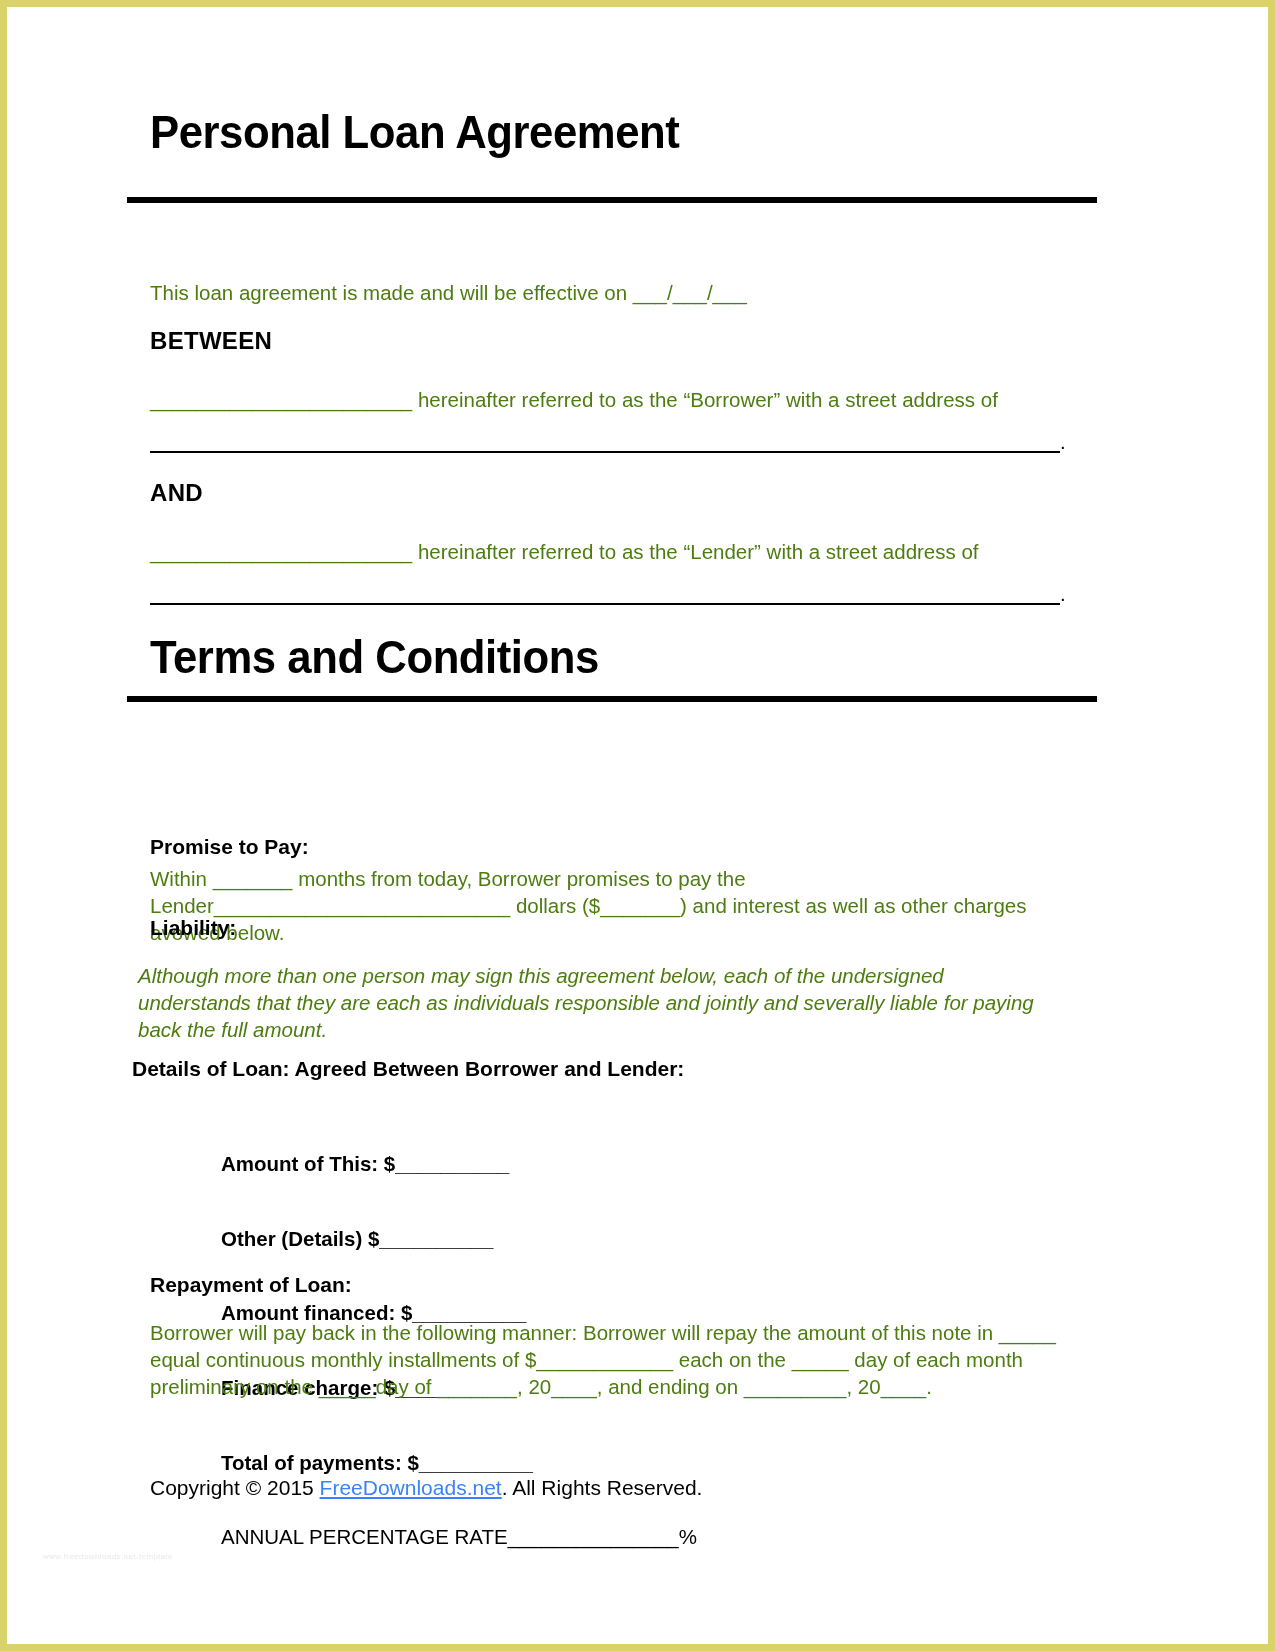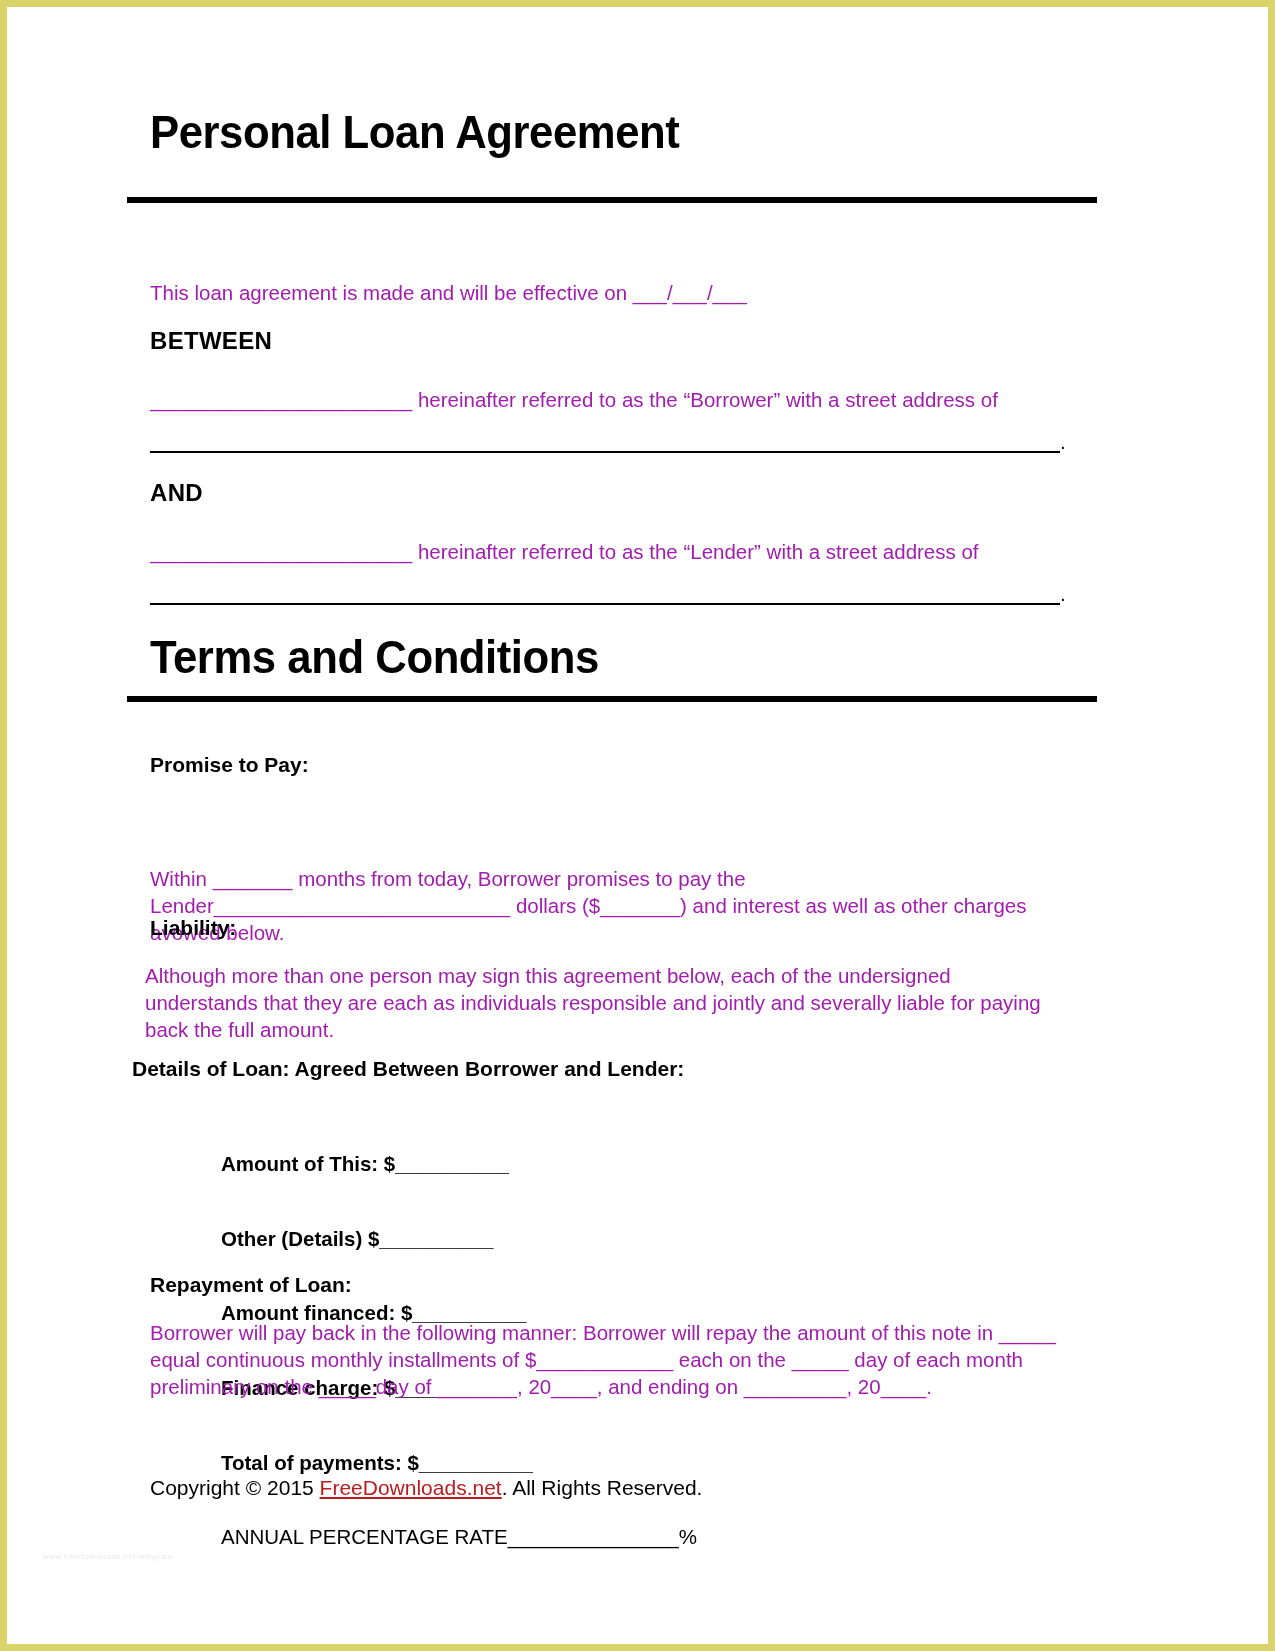--- a/index.html
+++ b/index.html
@@ -65,21 +65,21 @@
     top: 689px;
     width: 970px;
     height: 6px;
   }
 
   
   .body-text {
     position: absolute;
     font-size: 20.5px;
     line-height: 27px;
-    color: #a21caf;
+    color: #4d7c0f;
     white-space: pre-wrap;
   }
   .heading-bold {
     position: absolute;
     font-size: 21px;
     font-weight: bold;
     white-space: nowrap;
   }
   .big-bold {
     position: absolute;
@@ -92,24 +92,24 @@
   .eff-line { left: 143px; top: 272px; white-space: nowrap; }
   .between  { left: 143px; top: 320px; }
   .borrower-line { left: 143px; top: 379px; width: 930px; }
   .addr-rule-1 { left: 143px; top: 444px; width: 910px; height: 2px; }
   .addr-dot-1 { position: absolute; left: 1053px; top: 423px; font-size: 20.5px; }
   .and-lbl  { left: 143px; top: 472px; }
   .lender-line { left: 143px; top: 531px; width: 930px; }
   .addr-rule-2 { left: 143px; top: 596px; width: 910px; height: 2px; }
   .addr-dot-2 { position: absolute; left: 1053px; top: 575px; font-size: 20.5px; }
 
-  .promise-h { left: 143px; top: 746px; }
+  .promise-h { left: 143px; top: 828px; }
   .promise-p { left: 143px; top: 858px; width: 950px; }
   .liability-h { left: 143px; top: 909px; }
-  .liability-p { left: 138px; top: 955px; width: 910px; }
+  .liability-p { left: 131px; top: 955px; width: 910px; font-style: italic; }
   .details-h { left: 125px; top: 1050px; }
   .details-list {
     position: absolute;
     left: 214px;
     top: 1095px;
     font-size: 20.5px;
     font-weight: bold;
     line-height: 24.9px;
     white-space: pre;
   }
@@ -177,18 +177,18 @@
       <div>Other (Details) $__________</div>
       <div>Amount financed: $__________</div>
       <div>Finance charge: $__________</div>
       <div>Total of payments: $__________</div>
       <div class="apr">ANNUAL PERCENTAGE RATE_______________%</div>
     </div>
 
     <div class="heading-bold repay-h">Repayment of Loan:</div>
     <div class="body-text repay-p">Borrower will pay back in the following manner: Borrower will repay the amount of this note in _____ equal continuous monthly installments of $____________ each on the _____ day of each month preliminary on the _____day of _______, 20____, and ending on _________, 20____.</div>
 
-    <div class="copyright"><span>Copyright © 2015 </span><a class="link" href="#" style="color: #b91c1c;">FreeDownloads.net</a><span>. All Rights Reserved.</span></div>
+    <div class="copyright"><span>Copyright © 2015 </span><a class="link" href="#" style="color: #3b82f6;">FreeDownloads.net</a><span>. All Rights Reserved.</span></div>
 
     <div class="watermark">www.freedownloads.net-template</div>
 
   </div>
 </div>
 
 </body></html>

